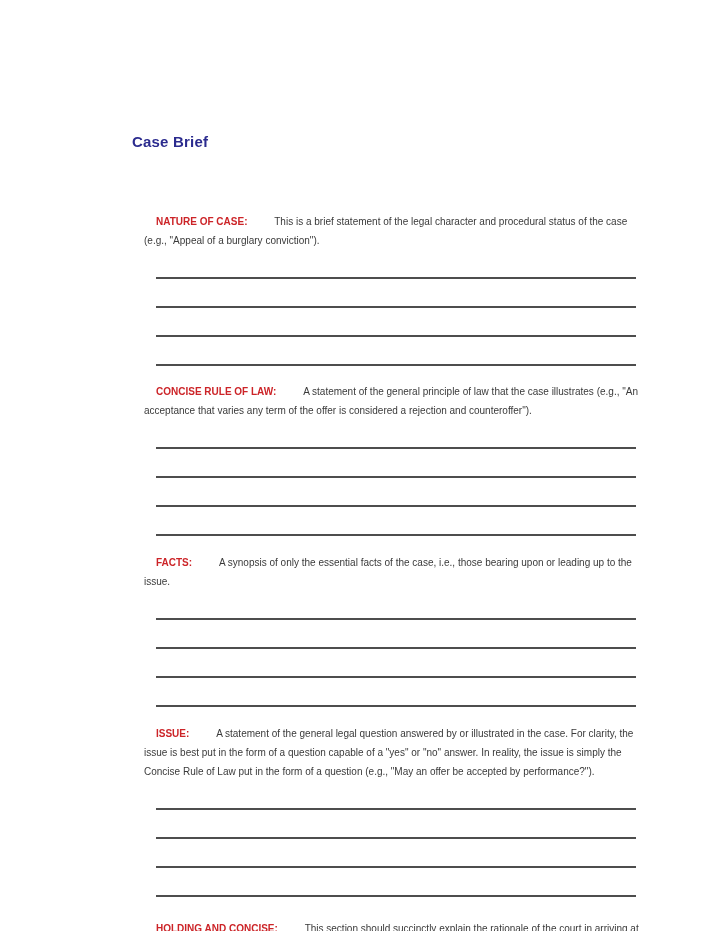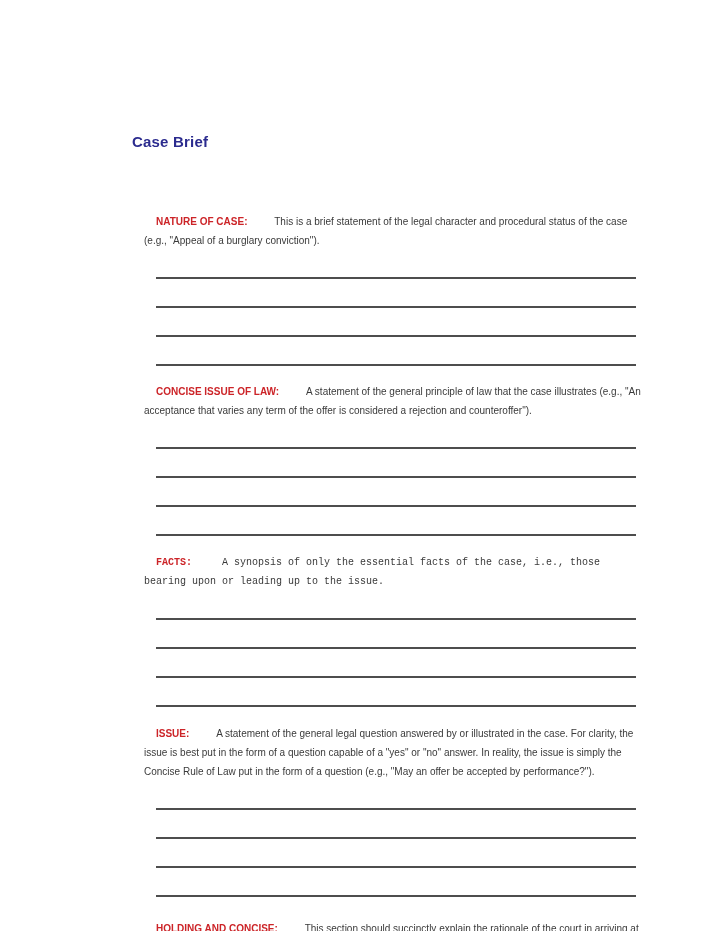--- a/index.html
+++ b/index.html
@@ -25,21 +25,21 @@
   .doc-title {
     font-size: 15px;
     line-height: 15px;
     font-weight: 700;
     color: var(--title-color);
     letter-spacing: 0.2px;
   }
 
   .section { margin-top: 16px; }
   .section.first { margin-top: 63px; }
-  .section.facts { margin-top: 17px; font-family: Liberation Mono, monospace; }
+  .section.facts { margin-top: 17px; }
   .section.issue { margin-top: 17px; }
   .section.holding { margin-top: 22px; }
 
   .section-text {
     font-size: 10px;
     line-height: 19px;
     color: var(--body-color);
   }
 
   .section-heading {
@@ -66,21 +66,21 @@
     <p class="section-text"><span class="section-heading">NATURE OF CASE:</span> <span>This is a brief statement of the legal character and procedural status of the case (e.g., "Appeal of a burglary conviction").</span></p>
     <div class="blank-lines">
         <div class="blank-line"></div>
         <div class="blank-line"></div>
         <div class="blank-line"></div>
         <div class="blank-line"></div>
       </div>
   </div>
 
   <div class="section">
-    <p class="section-text"><span class="section-heading">CONCISE ISSUE OF LAW:</span> <span>A statement of the general principle of law that the case illustrates (e.g., "An acceptance that varies any term of the offer is considered a rejection and counteroffer").</span></p>
+    <p class="section-text"><span class="section-heading">CONCISE RULE OF LAW:</span> <span>A statement of the general principle of law that the case illustrates (e.g., "An acceptance that varies any term of the offer is considered a rejection and counteroffer").</span></p>
     <div class="blank-lines">
         <div class="blank-line"></div>
         <div class="blank-line"></div>
         <div class="blank-line"></div>
         <div class="blank-line"></div>
       </div>
   </div>
 
   <div class="section facts">
     <p class="section-text"><span class="section-heading">FACTS:</span> <span>A synopsis of only the essential facts of the case, i.e., those bearing upon or leading up to the issue.</span></p>

